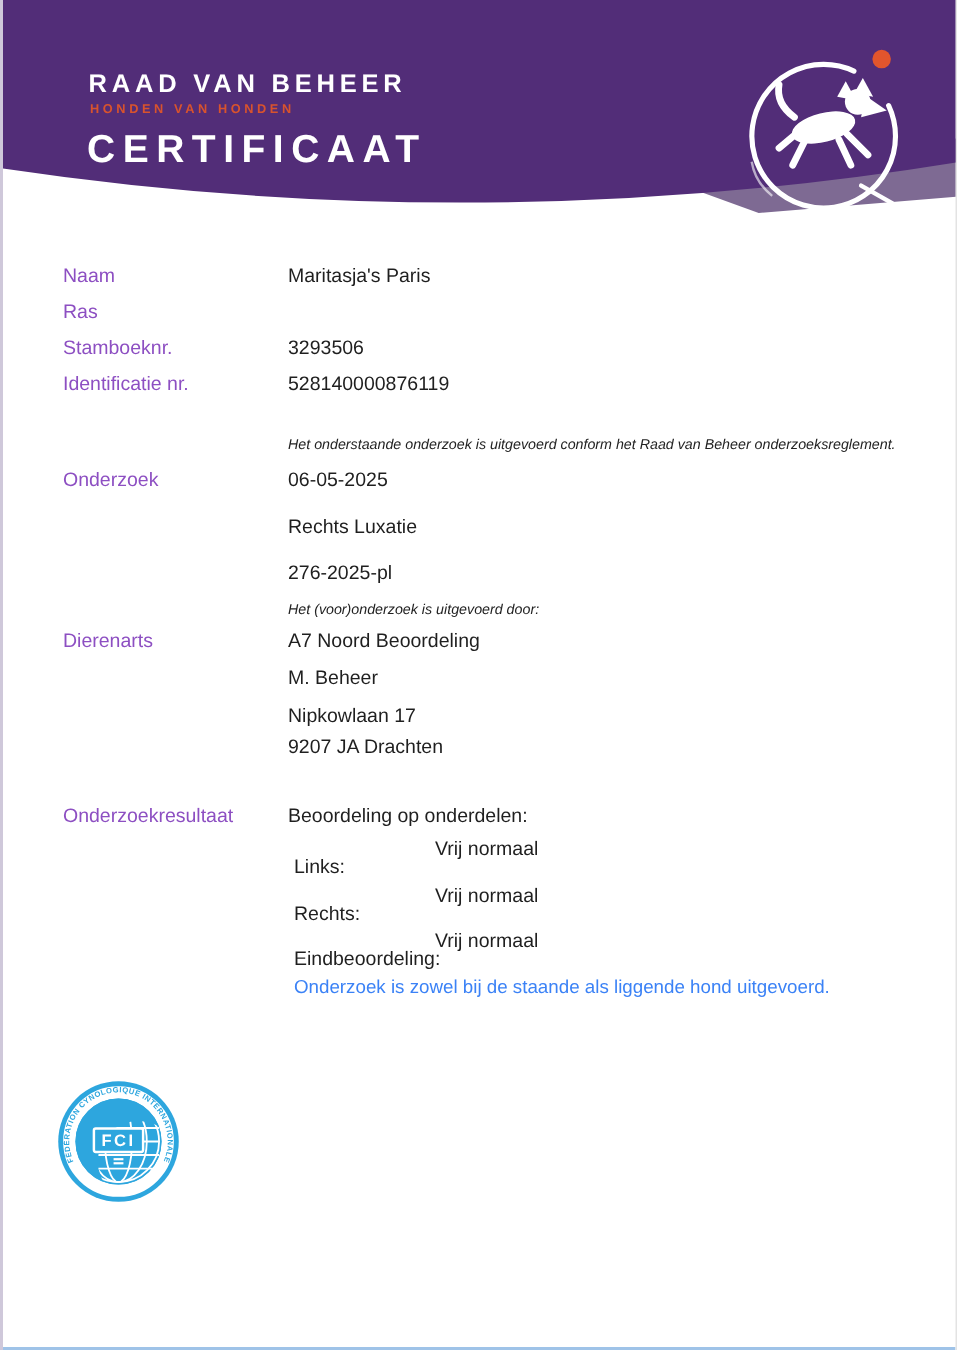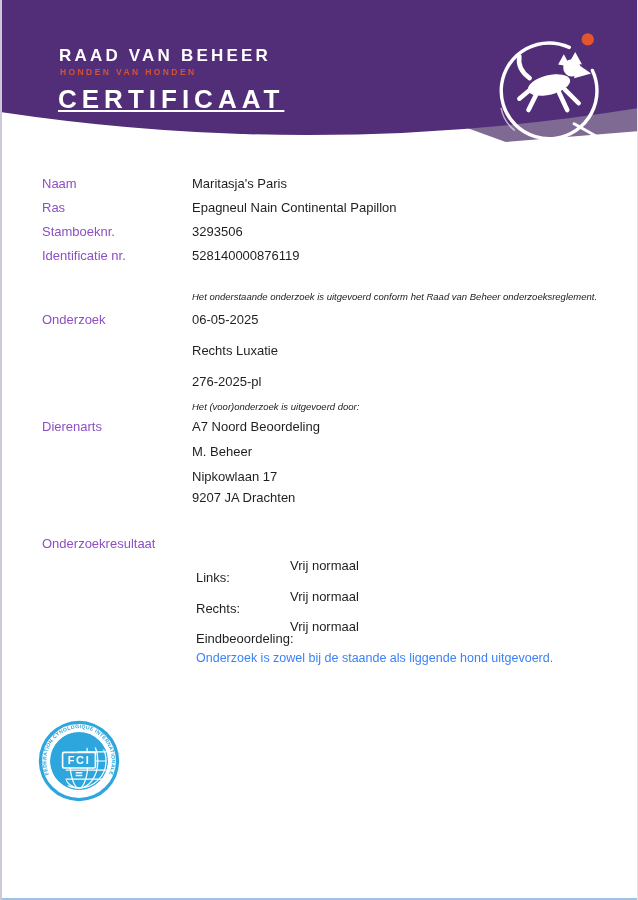--- a/index.html
+++ b/index.html
@@ -18,21 +18,21 @@
   .brand{
     position:absolute;left:57px;top:46px;
     color:#ffffff;font-size:17px;font-weight:bold;letter-spacing:3.2px;white-space:nowrap;
   }
   .brand-sub{
     position:absolute;left:58px;top:67px;
     color:#d8532d;font-size:8.5px;font-weight:bold;letter-spacing:2.4px;white-space:nowrap;
   }
   .cert-title{
     position:absolute;left:56px;top:84px;
-    color:#ffffff;font-size:26px;font-weight:bold;letter-spacing:5px;white-space:nowrap;text-decoration:underline;
+    color:#ffffff;font-size:26px;font-weight:bold;letter-spacing:5px;white-space:nowrap;
   }
   .dog-logo{position:absolute;left:490px;top:28px;width:114px;height:114px;}
   
   .lbl{position:absolute;left:40px;font-size:13px;line-height:16px;color:#8d4fc2;white-space:nowrap;}
   .val{position:absolute;left:190px;font-size:13px;line-height:16px;color:#1f1f1f;white-space:nowrap;}
   .note{position:absolute;left:190px;font-size:9.5px;line-height:12px;color:#222;white-space:nowrap;font-style:italic;}
   .sublbl{position:absolute;left:194px;font-size:13px;line-height:16px;color:#1f1f1f;white-space:nowrap;margin-top:12px;}
   .subval{position:absolute;left:288px;font-size:13px;line-height:16px;color:#1f1f1f;white-space:nowrap;}
   .footnote{position:absolute;left:194px;font-size:12.5px;line-height:16px;color:#3b82f6;white-space:nowrap;}
   
@@ -76,40 +76,40 @@
       <path d="M59,57 L66,72"></path>
       <path d="M36,52 L24,62"></path>
       <path d="M40,56 L32,72"></path>
       <path d="M33,44 Q22,36 24,25"></path>
     </g>
   </svg>
 
   <div class="lbl" style="top:176px">Naam</div>
   <div class="val" style="top:176px">Maritasja's Paris</div>
   <div class="lbl" style="top:200px">Ras</div>
-  <div class="val" style="top:200px">Epagneul Nain Continental Papillon</div>
   <div class="lbl" style="top:224px">Stamboeknr.</div>
   <div class="val" style="top:224px">3293506</div>
   <div class="lbl" style="top:248px">Identificatie nr.</div>
   <div class="val" style="top:248px">528140000876119</div>
 
   <div class="note" style="top:291px">Het onderstaande onderzoek is uitgevoerd conform het Raad van Beheer onderzoeksreglement.</div>
   <div class="lbl" style="top:312px">Onderzoek</div>
   <div class="val" style="top:312px">06-05-2025</div>
   <div class="val" style="top:343px">Rechts Luxatie</div>
   <div class="val" style="top:374px">276-2025-pl</div>
 
   <div class="note" style="top:401px">Het (voor)onderzoek is uitgevoerd door:</div>
   <div class="lbl" style="top:419px">Dierenarts</div>
   <div class="val" style="top:419px">A7 Noord Beoordeling</div>
   <div class="val" style="top:444px">M. Beheer</div>
   <div class="val" style="top:469px">Nipkowlaan 17</div>
   <div class="val" style="top:490px">9207 JA Drachten</div>
 
   <div class="lbl" style="top:536px">Onderzoekresultaat</div>
+  <div class="val" style="top:536px">Beoordeling op onderdelen:</div>
 
   <div class="sublbl" style="top:558px">Links:</div>
   <div class="subval" style="top:558px">Vrij normaal</div>
   <div class="sublbl" style="top:589px">Rechts:</div>
   <div class="subval" style="top:589px">Vrij normaal</div>
   <div class="sublbl" style="top:619px">Eindbeoordeling:</div>
   <div class="subval" style="top:619px">Vrij normaal</div>
 
   <div class="footnote" style="top:650px">Onderzoek is zowel bij de staande als liggende hond uitgevoerd.</div>
 

